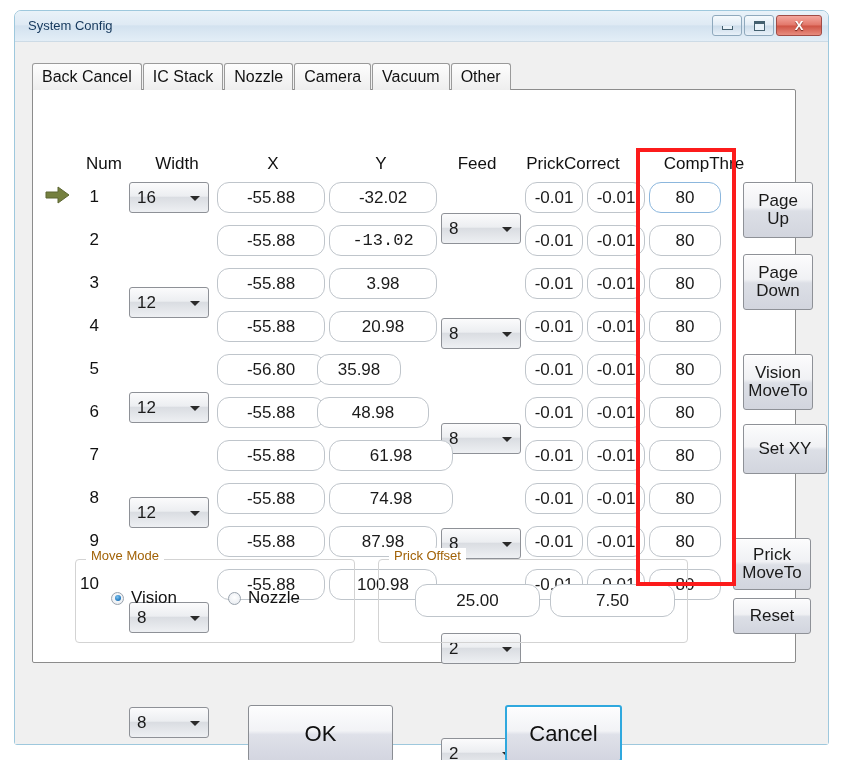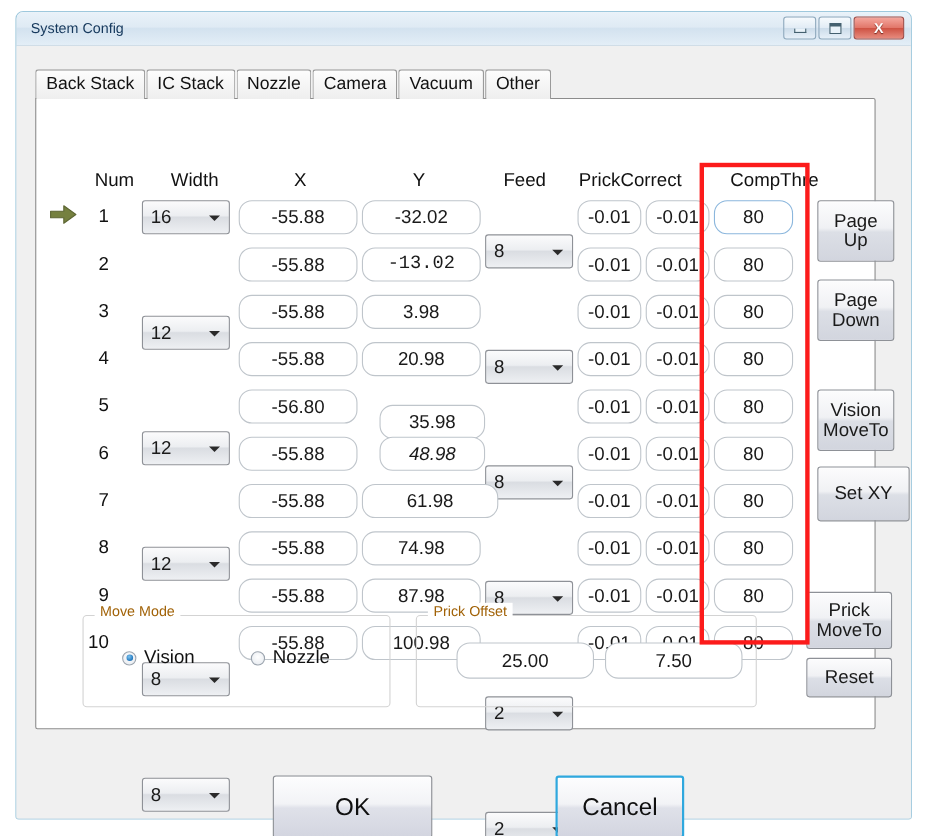--- a/index.html
+++ b/index.html
@@ -326,21 +326,21 @@
         </div>
         <div class="win-btn close">
           <span class="glyph-close">X</span>
         </div>
       </div>
     </div>
 
     <div class="client">
 
       <div class="tabstrip">
-        <div class="tab">Back Stack</div>
+        <div class="tab">Back Cancel</div>
         <div class="tab">IC Stack</div>
         <div class="tab">Nozzle</div>
         <div class="tab">Camera</div>
         <div class="tab">Vacuum</div>
         <div class="tab">Other</div>
       </div>
 
       <div class="tabpage">
 
         <div class="hdr" style="left:42px;  top:64px; width:58px;">Num</div>
@@ -413,51 +413,51 @@
             </div>
             <div class="cell tb" style="left: 492px; top: 221px; width: 58px;">-0.01</div>
             <div class="cell tb" style="left: 554px; top: 221px; width: 58px;">-0.01</div>
             <div class="cell tb" style="left: 616px; top: 221px; width: 72px;">80</div>
             <div class="rownum" style="left: 38px; top: 269px; width: 28px;">5</div>
             <div class="cell combo" style="left: 96px; top: 264px; width: 80px;">
               <span>8</span>
               <span class="arr"></span>
             </div>
             <div class="cell tb" style="left: 184px; top: 264px; width: 108px;">-56.80</div>
-            <div class="cell tb" style="left: 312px; top: 264px; width: 96px; margin-top: 14px;">35.98</div>
+            <div class="cell tb" style="left: 284px; top: 264px; width: 84px;">35.98</div>
             <div class="cell combo" style="left: 408px; top: 264px; width: 80px;">
               <span>2</span>
               <span class="arr"></span>
             </div>
             <div class="cell tb" style="left: 492px; top: 264px; width: 58px;">-0.01</div>
             <div class="cell tb" style="left: 554px; top: 264px; width: 58px;">-0.01</div>
             <div class="cell tb" style="left: 616px; top: 264px; width: 72px;">80</div>
             <div class="rownum" style="left: 38px; top: 312px; width: 28px;">6</div>
             <div class="cell combo" style="left: 96px; top: 307px; width: 80px;">
               <span>8</span>
               <span class="arr"></span>
             </div>
             <div class="cell tb" style="left: 184px; top: 307px; width: 108px;">-55.88</div>
-            <div class="cell tb" style="left: 312px; top: 307px; width: 96px; font-style: italic;">48.98</div>
+            <div class="cell tb" style="left: 284px; top: 307px; width: 112px;">48.98</div>
             <div class="cell combo" style="left: 408px; top: 307px; width: 80px;">
               <span>2</span>
               <span class="arr"></span>
             </div>
             <div class="cell tb" style="left: 492px; top: 307px; width: 58px;">-0.01</div>
             <div class="cell tb" style="left: 554px; top: 307px; width: 58px;">-0.01</div>
             <div class="cell tb" style="left: 616px; top: 307px; width: 72px;">80</div>
             <div class="rownum" style="left: 38px; top: 355px; width: 28px;">7</div>
             <div class="cell tb" style="left: 184px; top: 350px; width: 108px;">-55.88</div>
             <div class="cell tb" style="left: 296px; top: 350px; width: 124px;">61.98</div>
             <div class="cell tb" style="left: 492px; top: 350px; width: 58px;">-0.01</div>
             <div class="cell tb" style="left: 554px; top: 350px; width: 58px;">-0.01</div>
             <div class="cell tb" style="left: 616px; top: 350px; width: 72px;">80</div>
             <div class="rownum" style="left: 38px; top: 398px; width: 28px;">8</div>
             <div class="cell tb" style="left: 184px; top: 393px; width: 108px;">-55.88</div>
-            <div class="cell tb" style="left: 296px; top: 393px; width: 108px;">74.98</div>
+            <div class="cell tb" style="left: 296px; top: 393px; width: 124px;">74.98</div>
             <div class="cell tb" style="left: 492px; top: 393px; width: 58px;">-0.01</div>
             <div class="cell tb" style="left: 554px; top: 393px; width: 58px;">-0.01</div>
             <div class="cell tb" style="left: 616px; top: 393px; width: 72px;">80</div>
             <div class="rownum" style="left: 38px; top: 441px; width: 28px;">9</div>
             <div class="cell tb" style="left: 184px; top: 436px; width: 108px;">-55.88</div>
             <div class="cell tb" style="left: 296px; top: 436px; width: 108px;">87.98</div>
             <div class="cell tb" style="left: 492px; top: 436px; width: 58px;">-0.01</div>
             <div class="cell tb" style="left: 554px; top: 436px; width: 58px;">-0.01</div>
             <div class="cell tb" style="left: 616px; top: 436px; width: 72px;">80</div>
             <div class="rownum" style="left: 38px; top: 484px; width: 28px;">10</div>

